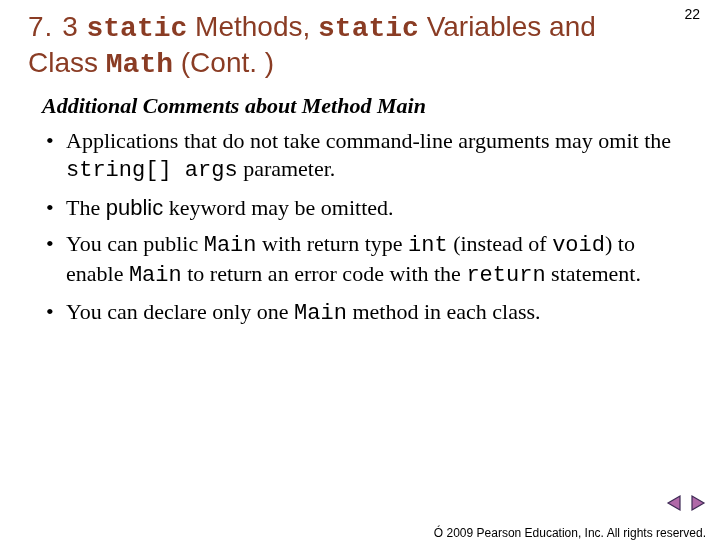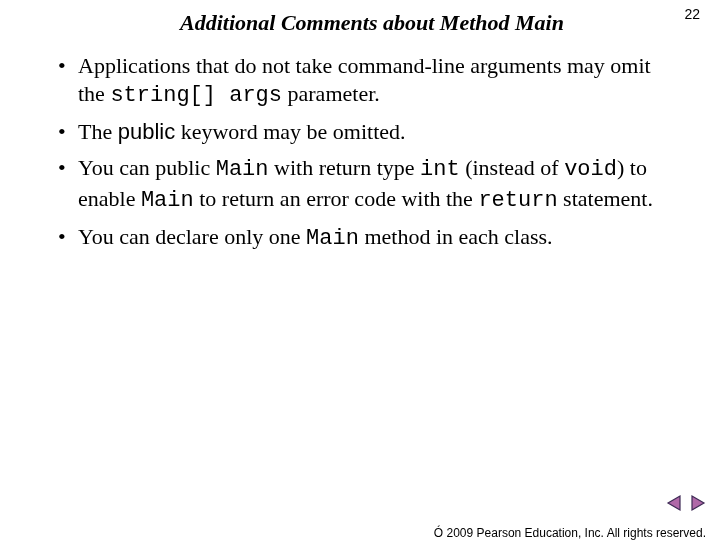--- a/index.html
+++ b/index.html
@@ -42,26 +42,25 @@
     font-weight: bold;
   }
   .title .num {
     letter-spacing: 1px;
   }
   .subheading {
     font-style: italic;
     font-weight: bold;
     font-size: 22px;
     margin: 0 0 8px 14px;
-    text-align: center;
   }
   ul.bullets {
     list-style: none;
     padding: 0 18px 0 14px;
-    margin: 16px;
+    margin: 4px;
   }
   ul.bullets > li {
     position: relative;
     padding-left: 20px;
     font-size: 22px;
     line-height: 1.28;
     margin: 4px 0 8px 0;
   }
   ul.bullets > li::before {
     content: "•";
@@ -101,20 +100,23 @@
   .nav-arrows svg {
     display: block;
   }
 </style>
 </head>
 <body>
 <div class="slide">
 
   <div class="page-number">22</div>
 
+  <h1 class="title">
+    <span class="num">7. 3</span>&nbsp;<span class="code">static</span> <span>Methods,</span> <span class="code">static</span> <span>Variables</span> <span>and Class</span> <span class="code">Math</span> <span>(Cont. )</span>
+  </h1>
 
   <div class="subheading">Additional Comments about Method Main</div>
 
   <ul class="bullets">
     <li>
       <span>Applications that do not take command-line arguments may omit the </span><span class="code-inline">string[] args</span><span> parameter.</span>
     </li>
     <li>
       <span>The </span><span class="arial-inline">public</span><span> keyword may be omitted.</span>
     </li>

